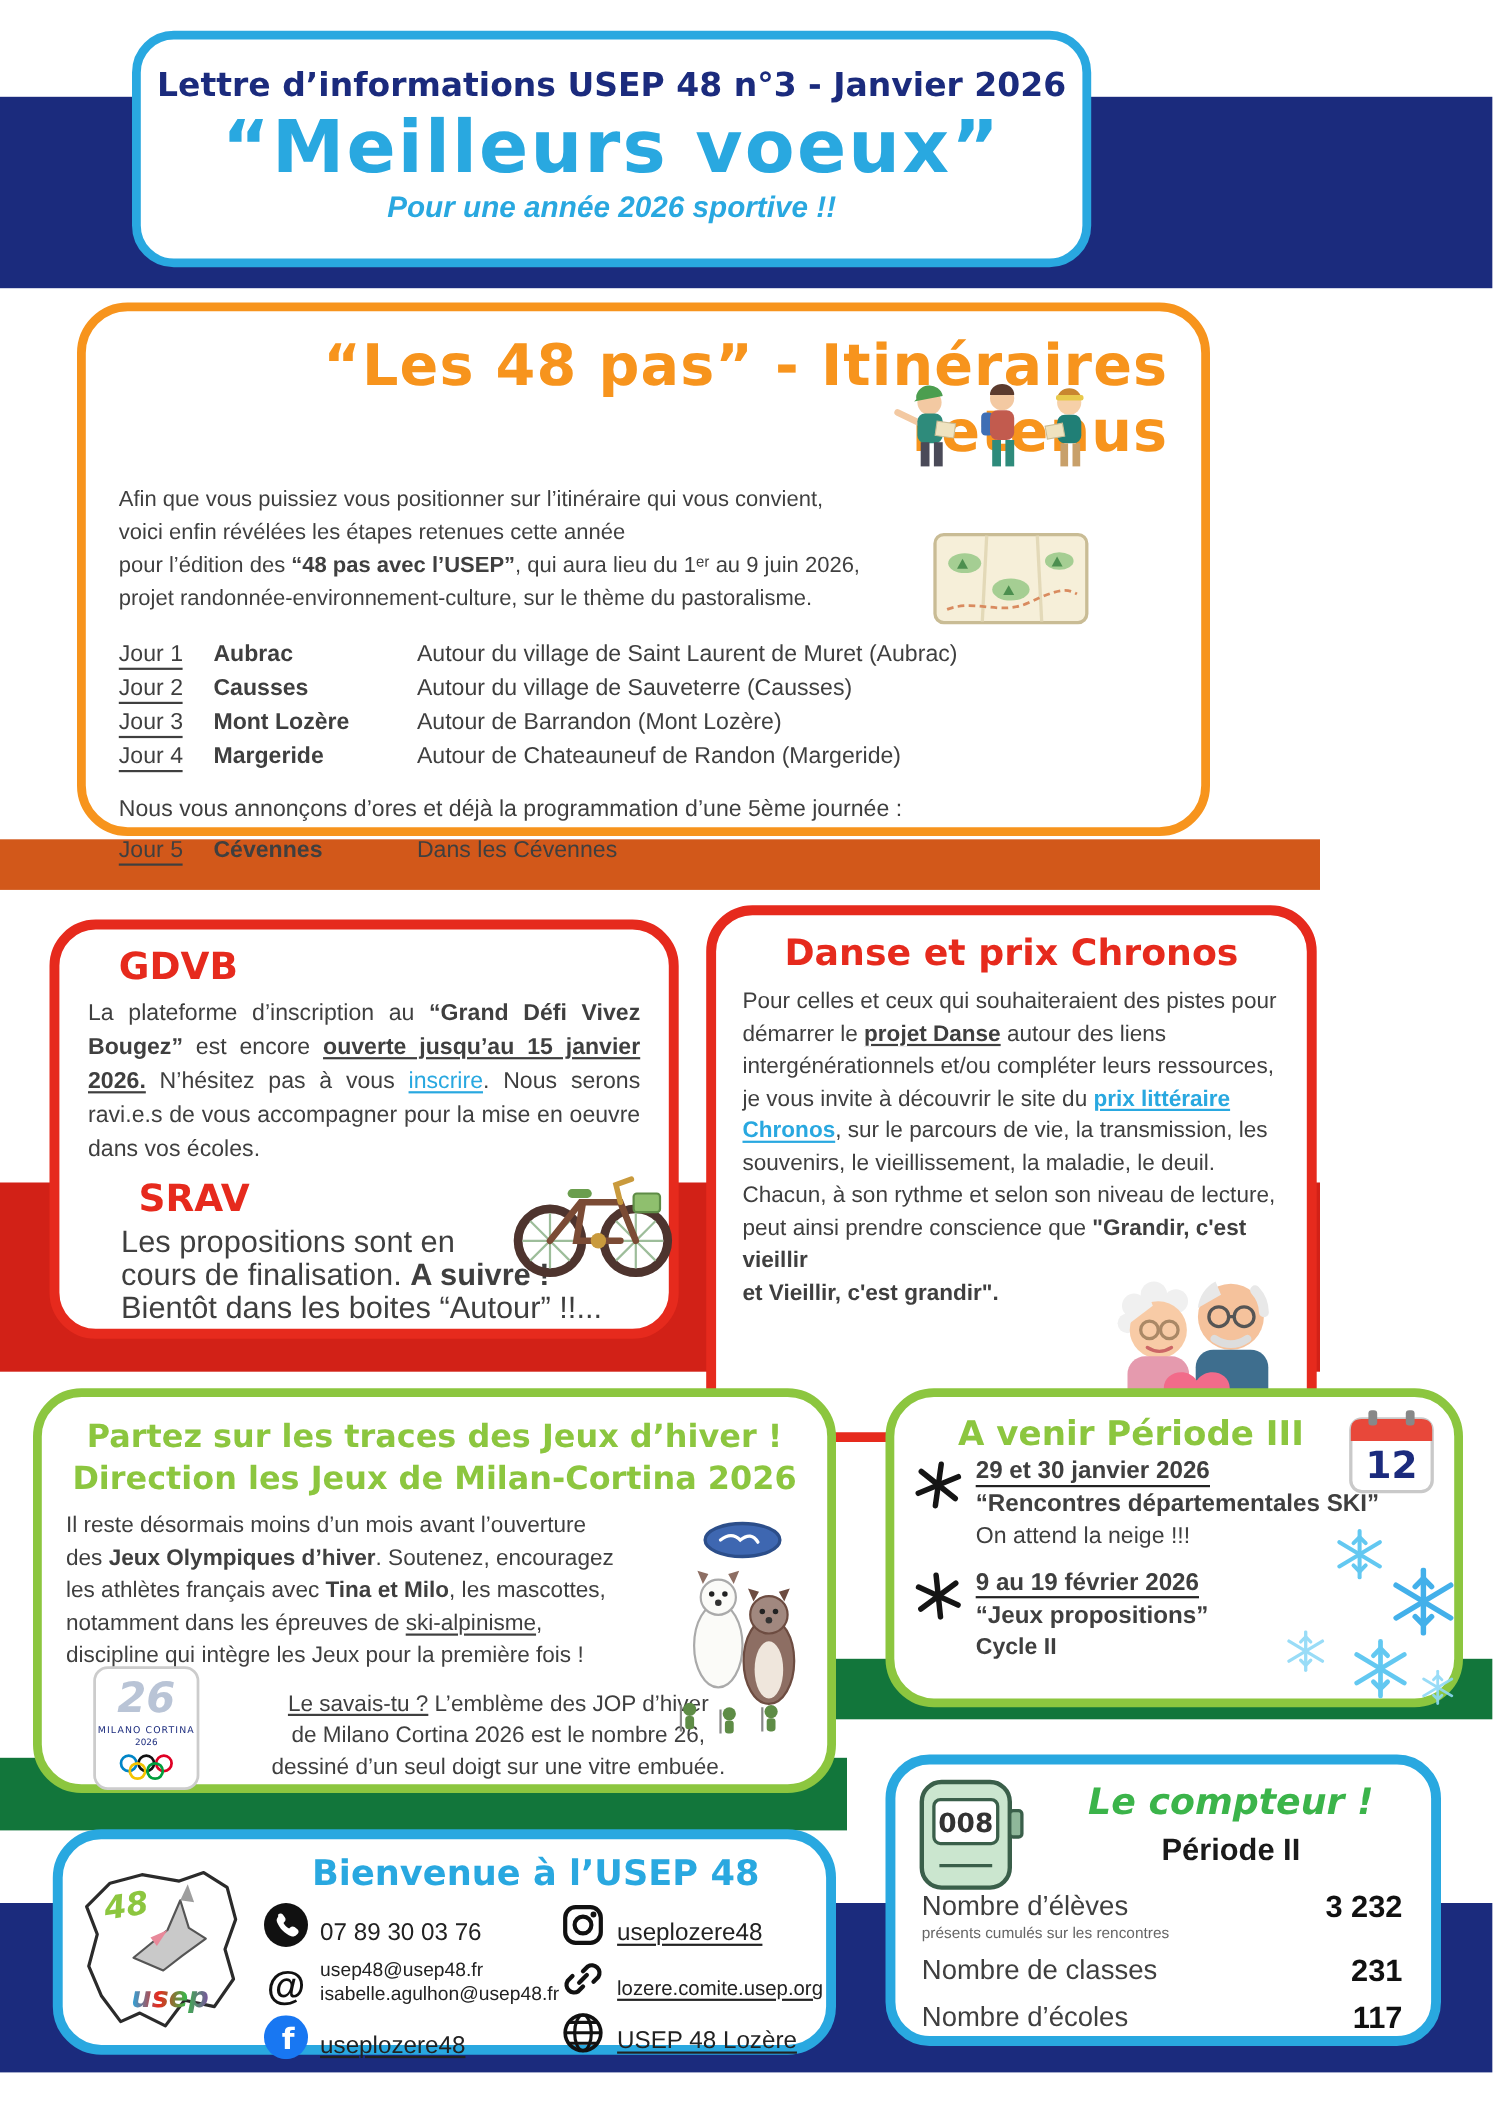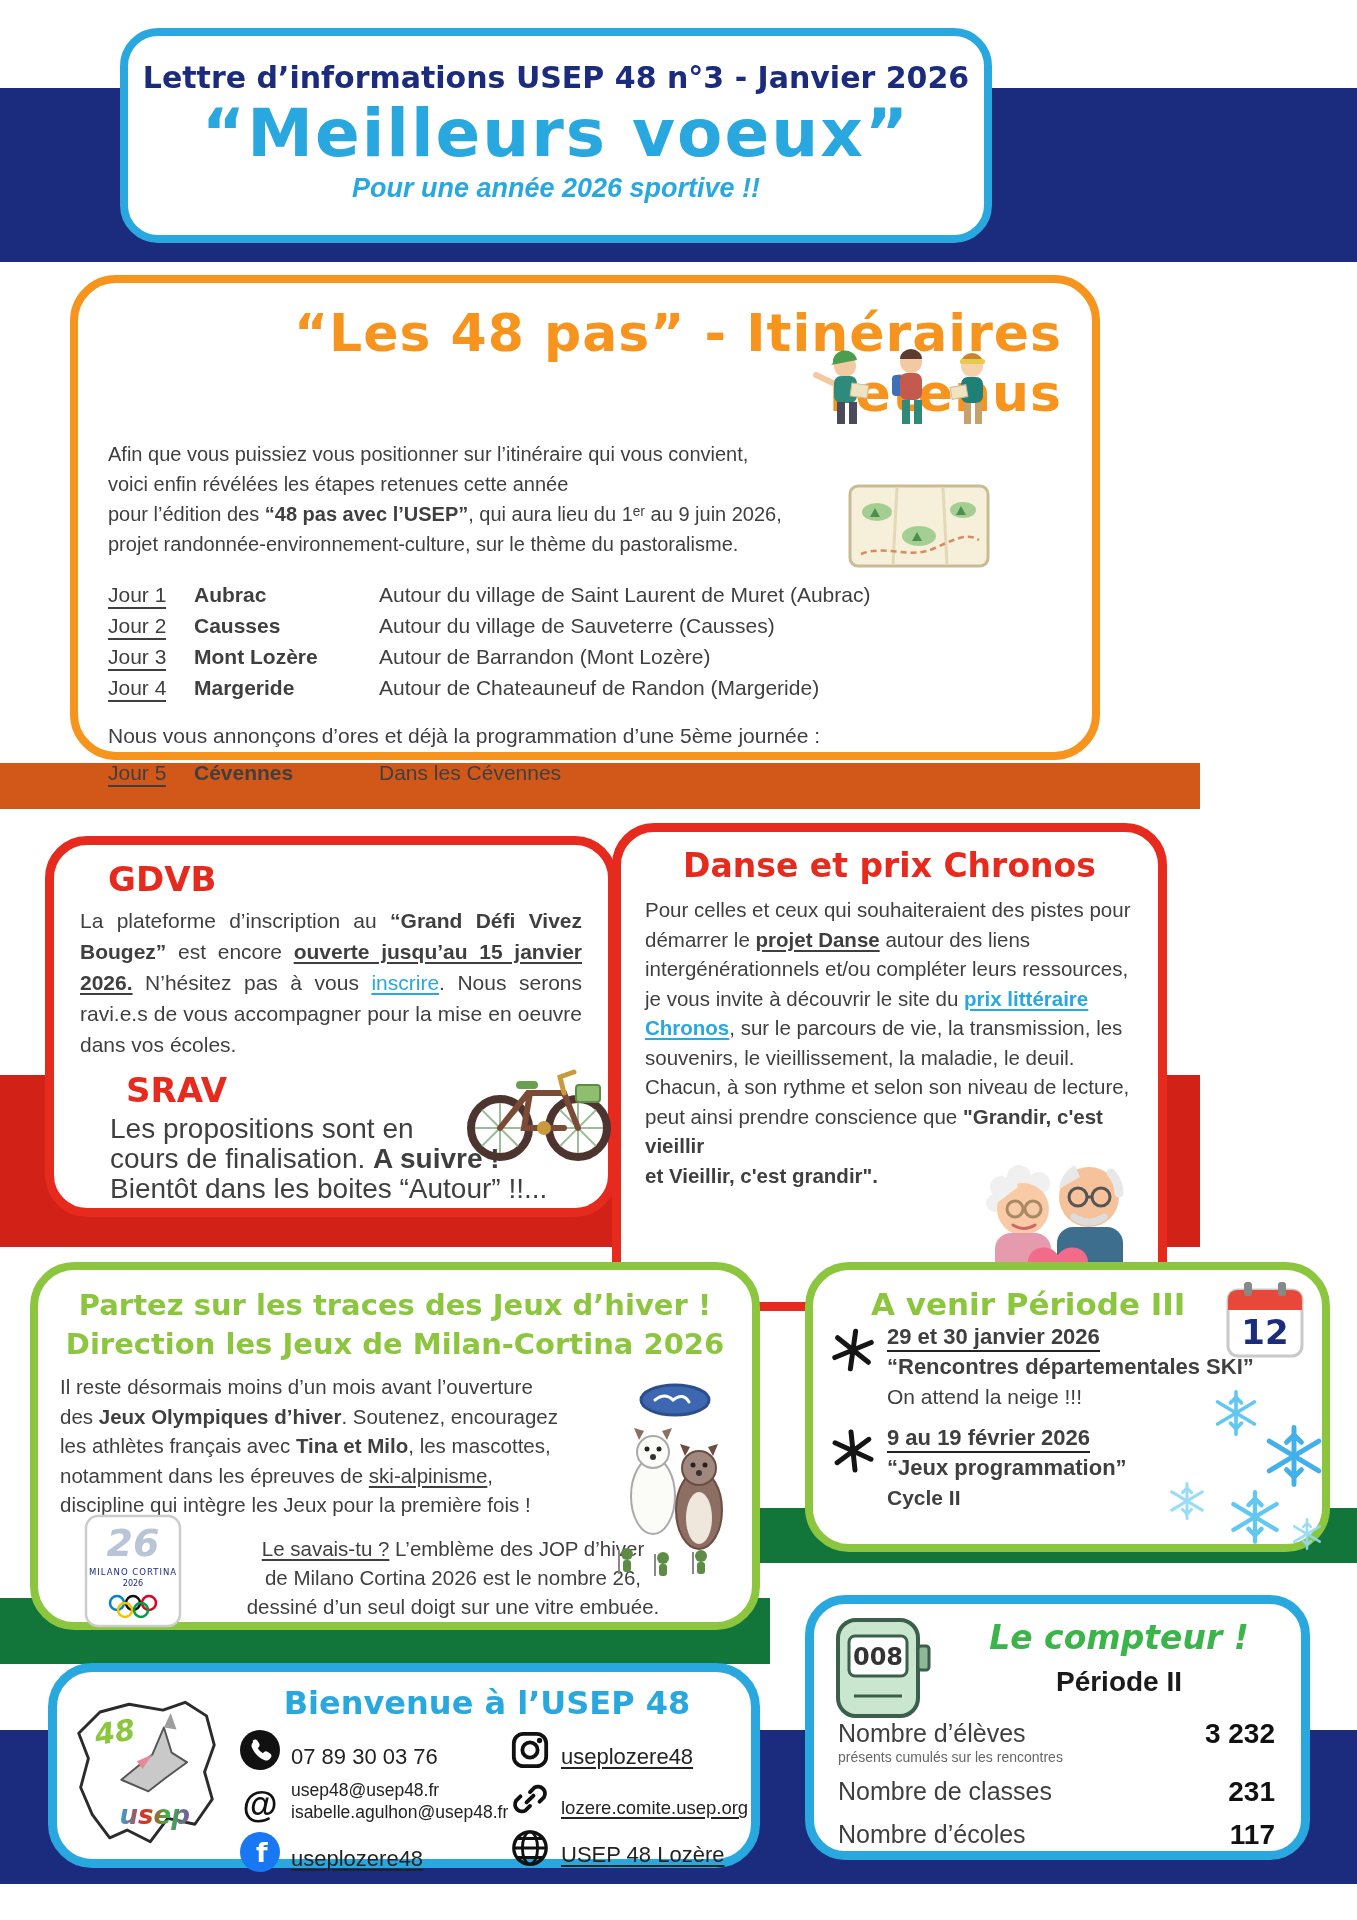--- a/index.html
+++ b/index.html
@@ -40,21 +40,21 @@
   
   #band-red{top:1075px;left:0;width:1200px;height:172px;background:#d22117}
   #gdvb-box{left:45px;top:836px;width:572px;height:381px;border:9px solid #e62a1d;border-radius:42px;padding:14px 26px}
   .red-title{font-size:34px;font-weight:800;color:#e62a1d;font-family:"DejaVu Sans",sans-serif}
   #gdvb-box .gdvb-title{margin-left:28px}
   .gdvb-body{margin-top:6px;font-size:21px;line-height:31px;text-align:justify}
   .srav-title{margin-left:46px;margin-top:10px}
   .srav-body{margin-top:4px;margin-left:30px;font-size:28px;line-height:30px}
   #bike{position:absolute;left:408px;top:200px}
 
-  #danse-box{left:612px;top:823px;width:555px;height:488px;border:9px solid #e62a1d;border-radius:42px;padding:14px 24px}
+  #danse-box{left:642px;top:823px;width:555px;height:488px;border:9px solid #e62a1d;border-radius:42px;padding:14px 24px}
   .danse-title{text-align:center;font-size:33px;font-weight:800;color:#e62a1d;font-family:"DejaVu Sans",sans-serif}
   .chronos-body{margin-top:10px;font-size:20.5px;line-height:29.5px;width:502px}
   #couple{position:absolute;right:2px;bottom:2px}
 
   
   #band-green-b{left:760px;top:1508px;width:597px;height:55px;background:#12763b}
   #band-green-a{left:0;top:1598px;width:770px;height:66px;background:#12763b}
   #winter-box{left:30px;top:1262px;width:730px;height:368px;border:8px solid #8cc63f;border-radius:44px;padding-top:16px}
   .w-title{ text-align:center;font-size:29px;line-height:39px;font-weight:800;color:#8cc63f;font-family:"DejaVu Sans",sans-serif}
   .w-body{margin:8px 0 0 22px;width:502px;font-size:20.5px;line-height:29.5px}
@@ -336,21 +336,21 @@
       <div class="event">
         <svg class="star" width="44" height="44" viewBox="0 0 44 44">
           <g stroke="#151515" stroke-width="5" stroke-linecap="round" transform="rotate(-6 22 22)">
             <line x1="22" y1="3" x2="22" y2="41"></line>
               <line x1="5" y1="12" x2="39" y2="32"></line>
               <line x1="39" y1="12" x2="5" y2="32"></line>
           </g>
         </svg>
         <div>
           <div class="ev-date"><span>9 au 19 février 2026</span></div>
-          <div class="ev-name">“Jeux programmation”</div>
+          <div class="ev-name">“Jeux propositions”</div>
           <div class="ev-note b">Cycle II</div>
         </div>
       </div>
     </div>
     <svg class="flake" style="left:400px;top:120px" width="46" height="46" viewBox="0 0 50 50">
         <g stroke="#53C3F0" stroke-width="4" stroke-linecap="round" fill="none">
           <line x1="25" y1="2" x2="25" y2="48"></line>
           <line x1="5" y1="13" x2="45" y2="37"></line>
           <line x1="45" y1="13" x2="5" y2="37"></line>
           <path d="M25 8 l-6 6 M25 8 l6 6 M25 42 l-6-6 M25 42 l6-6"></path>

